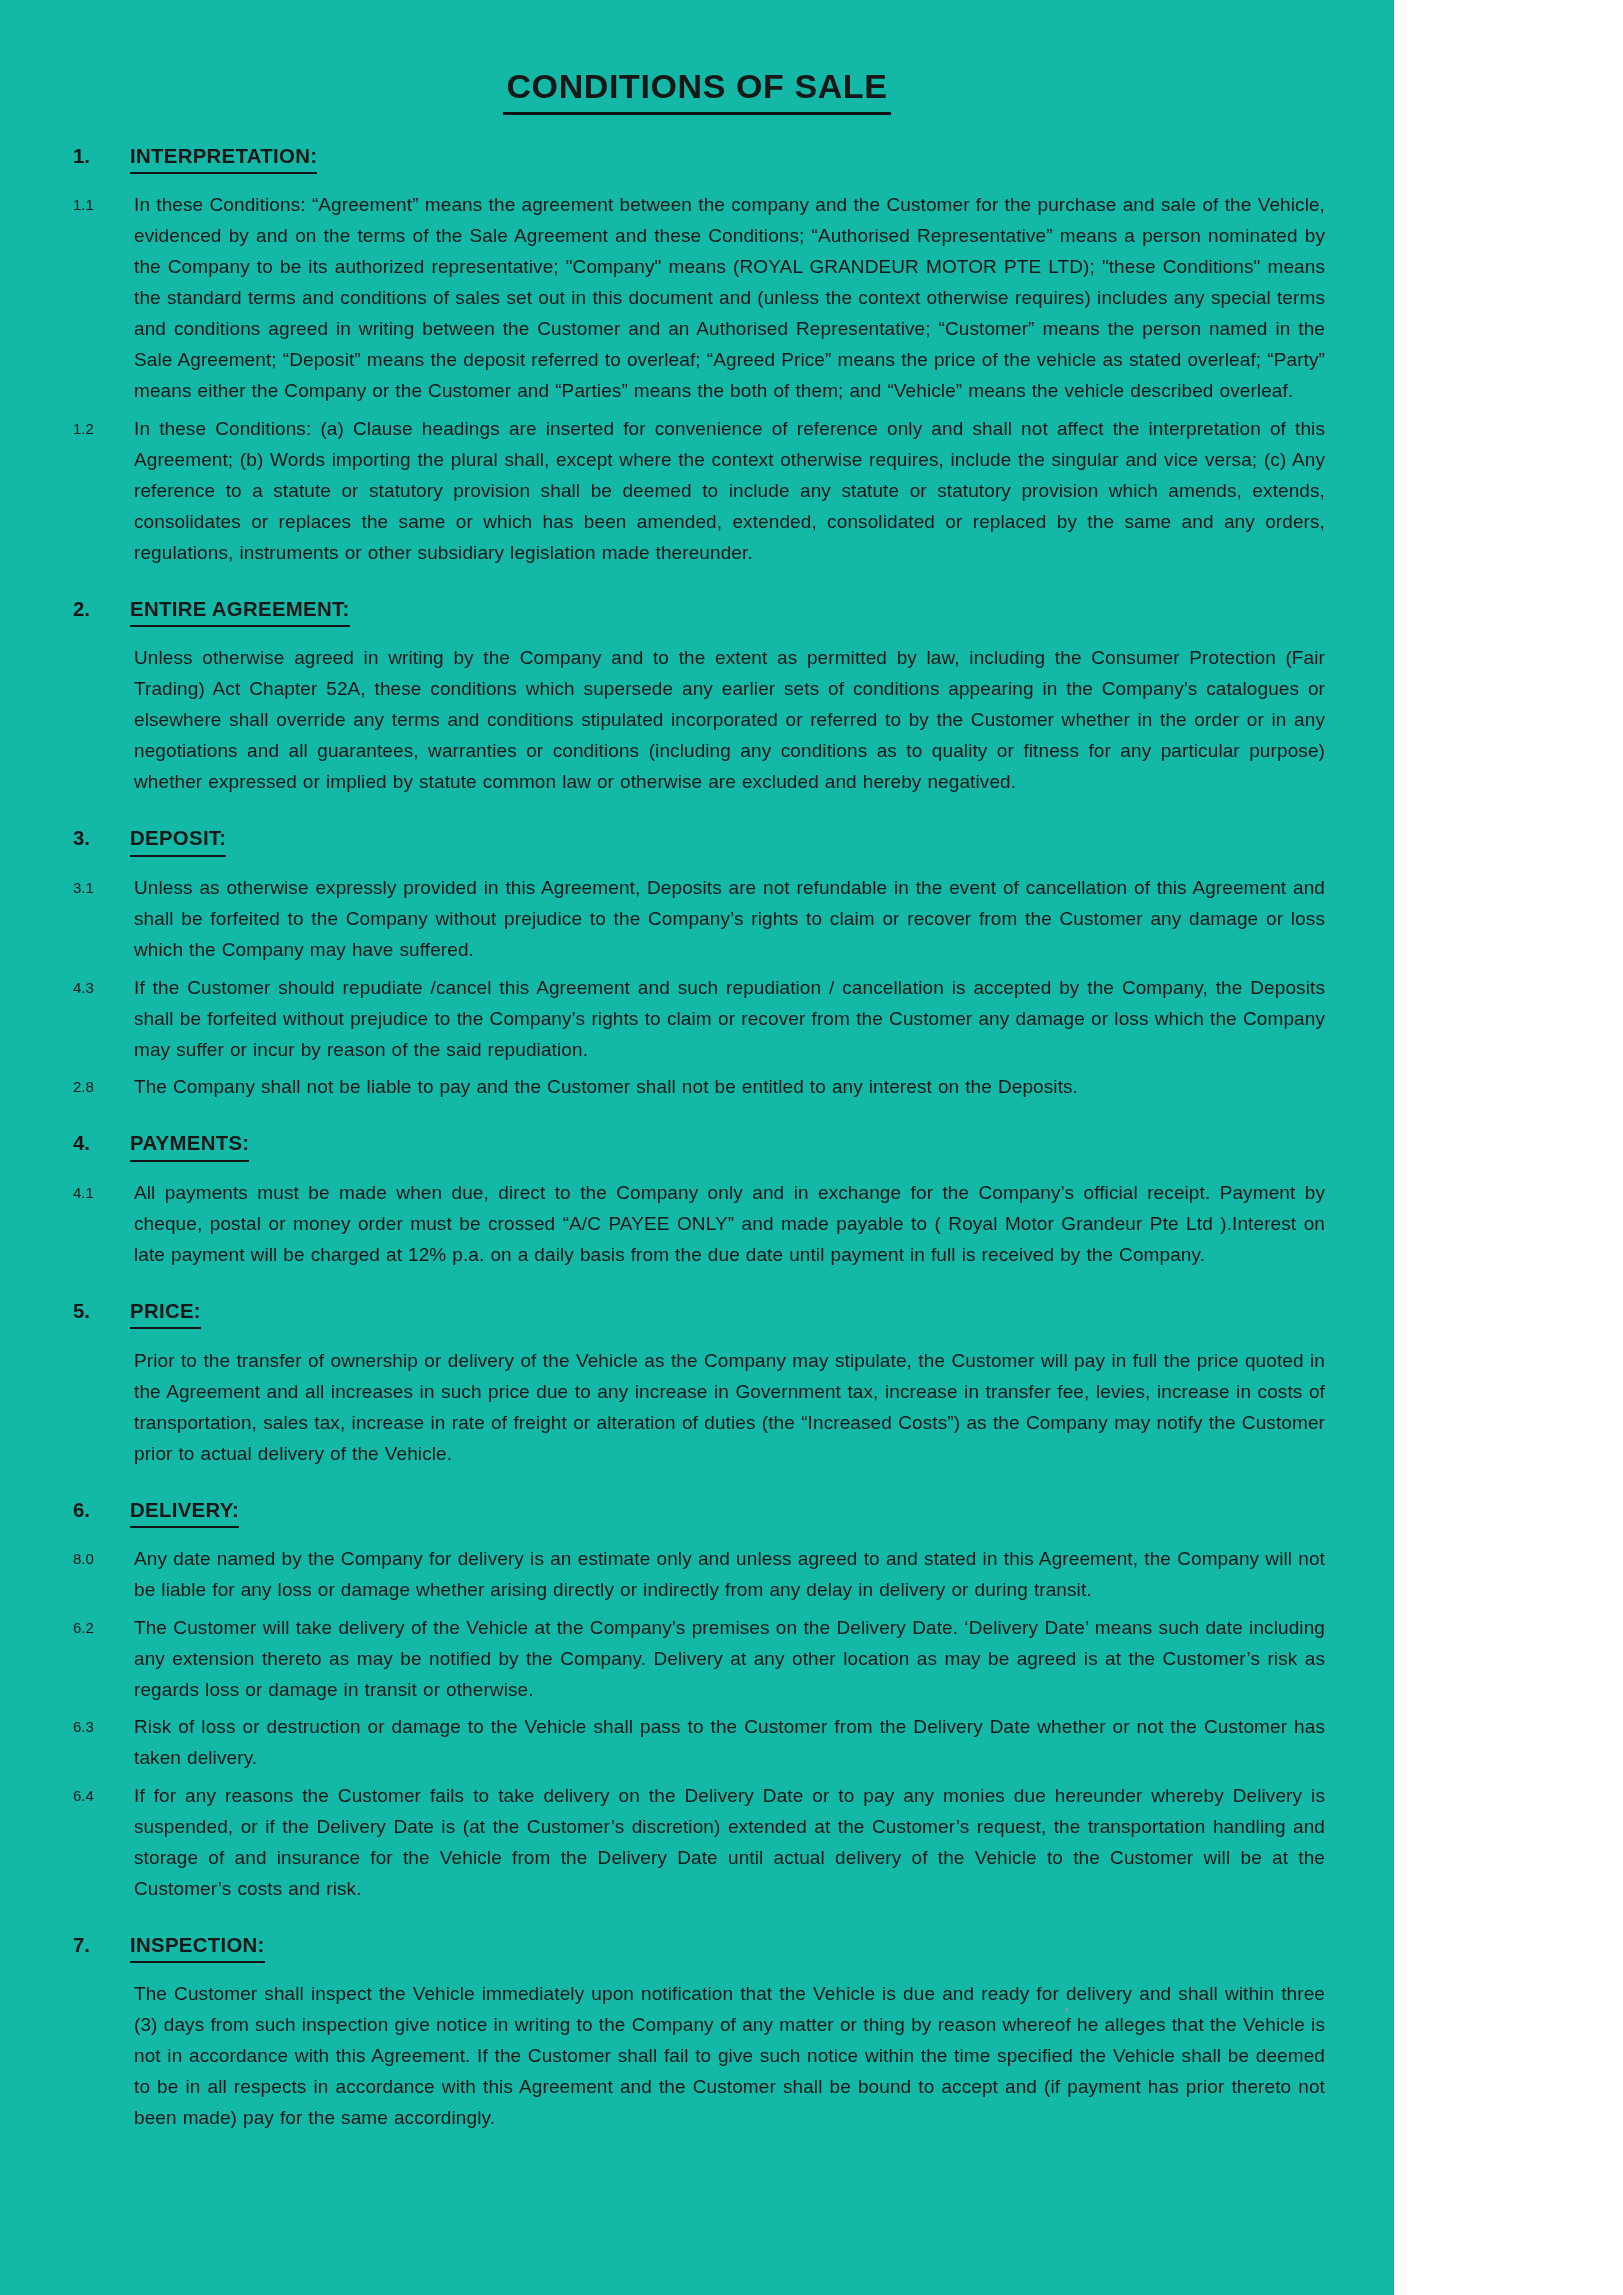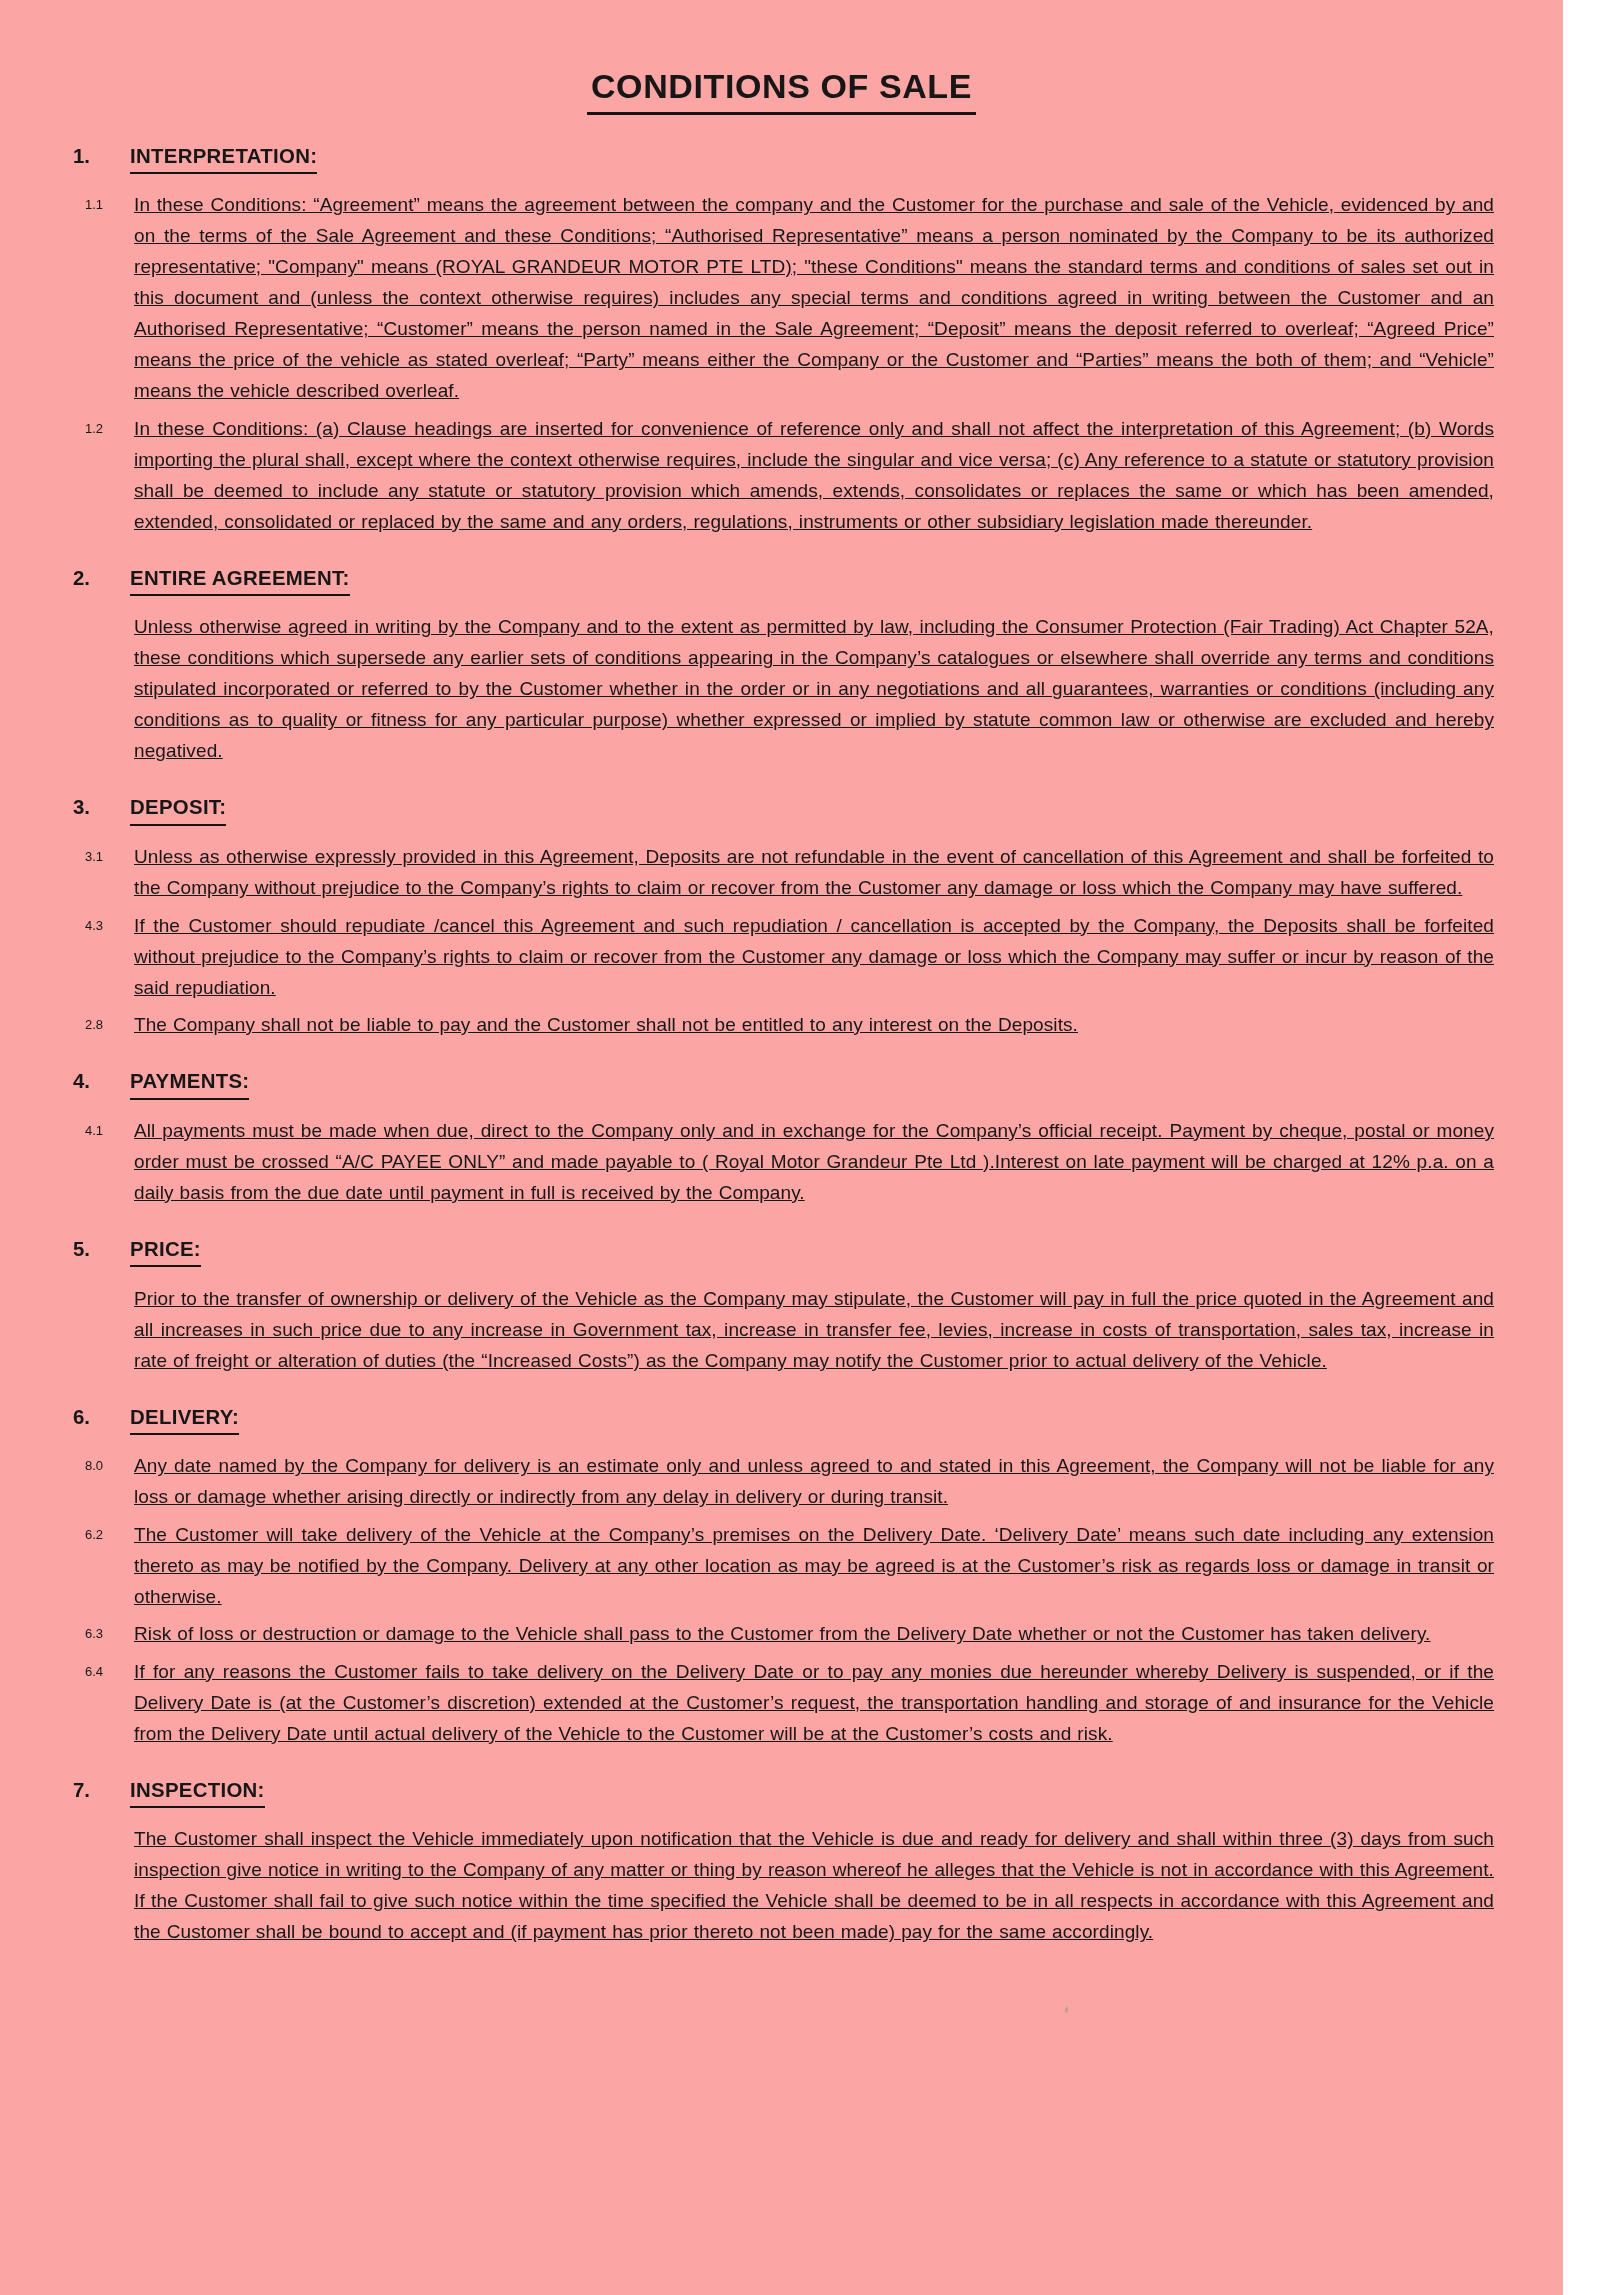--- a/index.html
+++ b/index.html
@@ -8,25 +8,24 @@
     background: #ffffff;
   }
   body {
     width: 1624px;
     height: 2295px;
     font-family: "Liberation Sans", sans-serif;
     color: #171717;
   }
   .page {
     position: relative;
-    width: 1563px;
+    width: 1394px;
     height: 2295px;
-    background: #fca5a5;
+    background: #14b8a6;
     overflow: hidden;
-    text-decoration: underline;
   }
   .title {
     margin: 66px 0 24px 0;
     text-align: center;
     font-size: 34px;
     font-weight: bold;
     letter-spacing: 0.6px;
     line-height: 41px;
   }
   .title-text {
@@ -53,23 +52,23 @@
     padding-bottom: 3px;
     letter-spacing: 0.3px;
   }
   .clause {
     position: relative;
     margin: 0 65px 6.4px 73px;
     padding-left: 57px;
   }
   .clause-num {
     position: absolute;
-    left: 12px;
+    left: 0;
     top: 0;
-    font-size: 13px;
+    font-size: 15px;
     line-height: 31px;
   }
   .clause-text {
     margin: 4px;
     font-size: 19px;
     line-height: 31px;
     text-align: justify;
     letter-spacing: 0.1px;
     word-spacing: 0.6px;
   }

